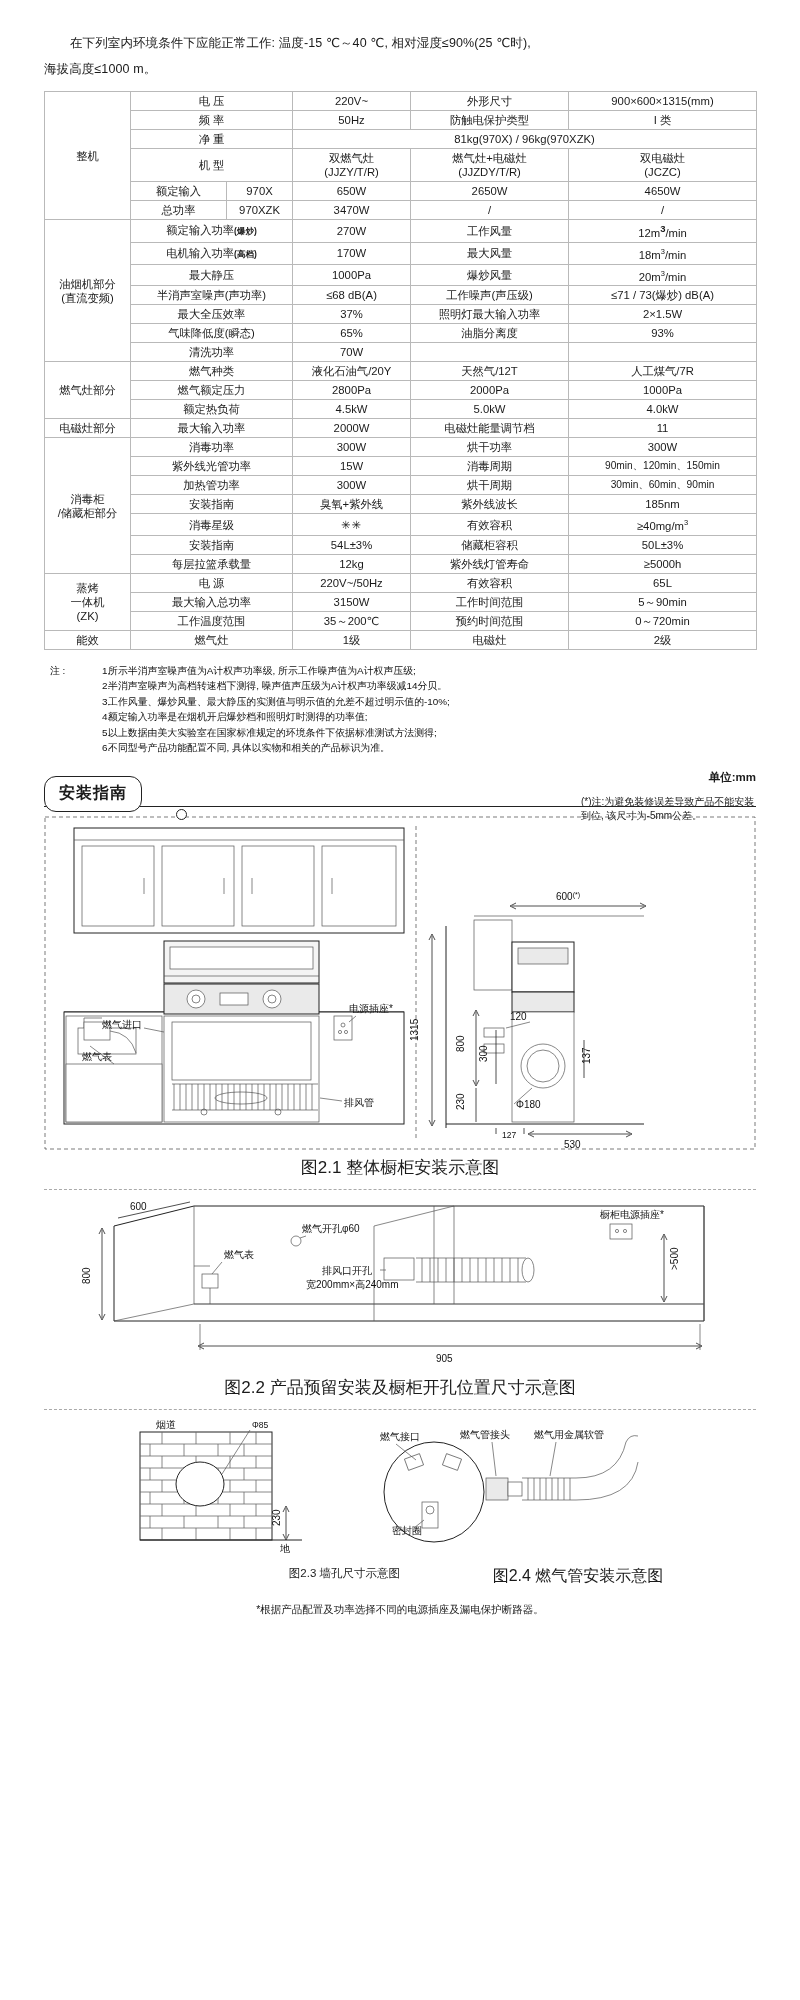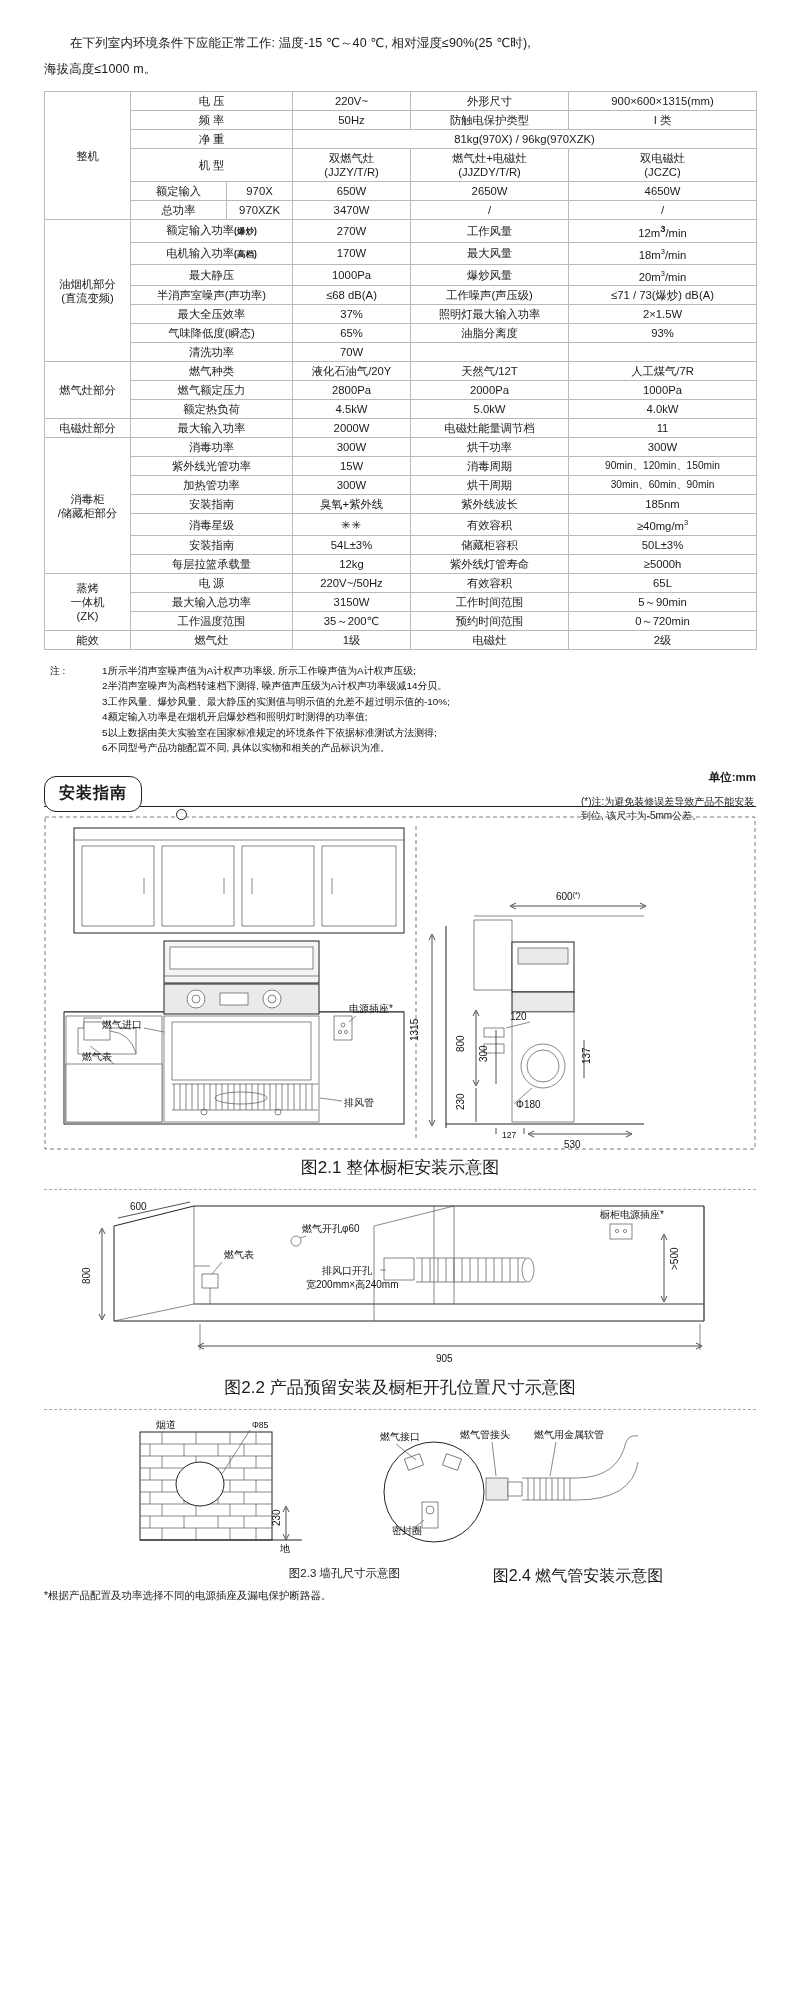--- a/index.html
+++ b/index.html
@@ -589,16 +589,16 @@
       <text x="416" y="22" class="txt">燃气管接头</text>
       <line x1="448" y1="26" x2="452" y2="60" class="ln-thin"></line>
       <text x="490" y="22" class="txt">燃气用金属软管</text>
       <line x1="512" y1="26" x2="506" y2="60" class="ln-thin"></line>
     </svg>
 
     <div style="display:flex">
       <div style="width:50%;text-align:right;font-size:11.5px">图2.3 墙孔尺寸示意图</div>
       <div style="width:50%;text-align:center;font-size:16px">图2.4 燃气管安装示意图</div>
     </div>
-    <div style="text-align:left;font-size:10.5px;margin-top:2px">*根据产品配置及功率选择不同的电源插座及漏电保护断路器。</div>
+    <div style="text-align:center;font-size:10.5px;margin-top:16px">*根据产品配置及功率选择不同的电源插座及漏电保护断路器。</div>
   </div>
 
 </div>
 
 </body></html>

